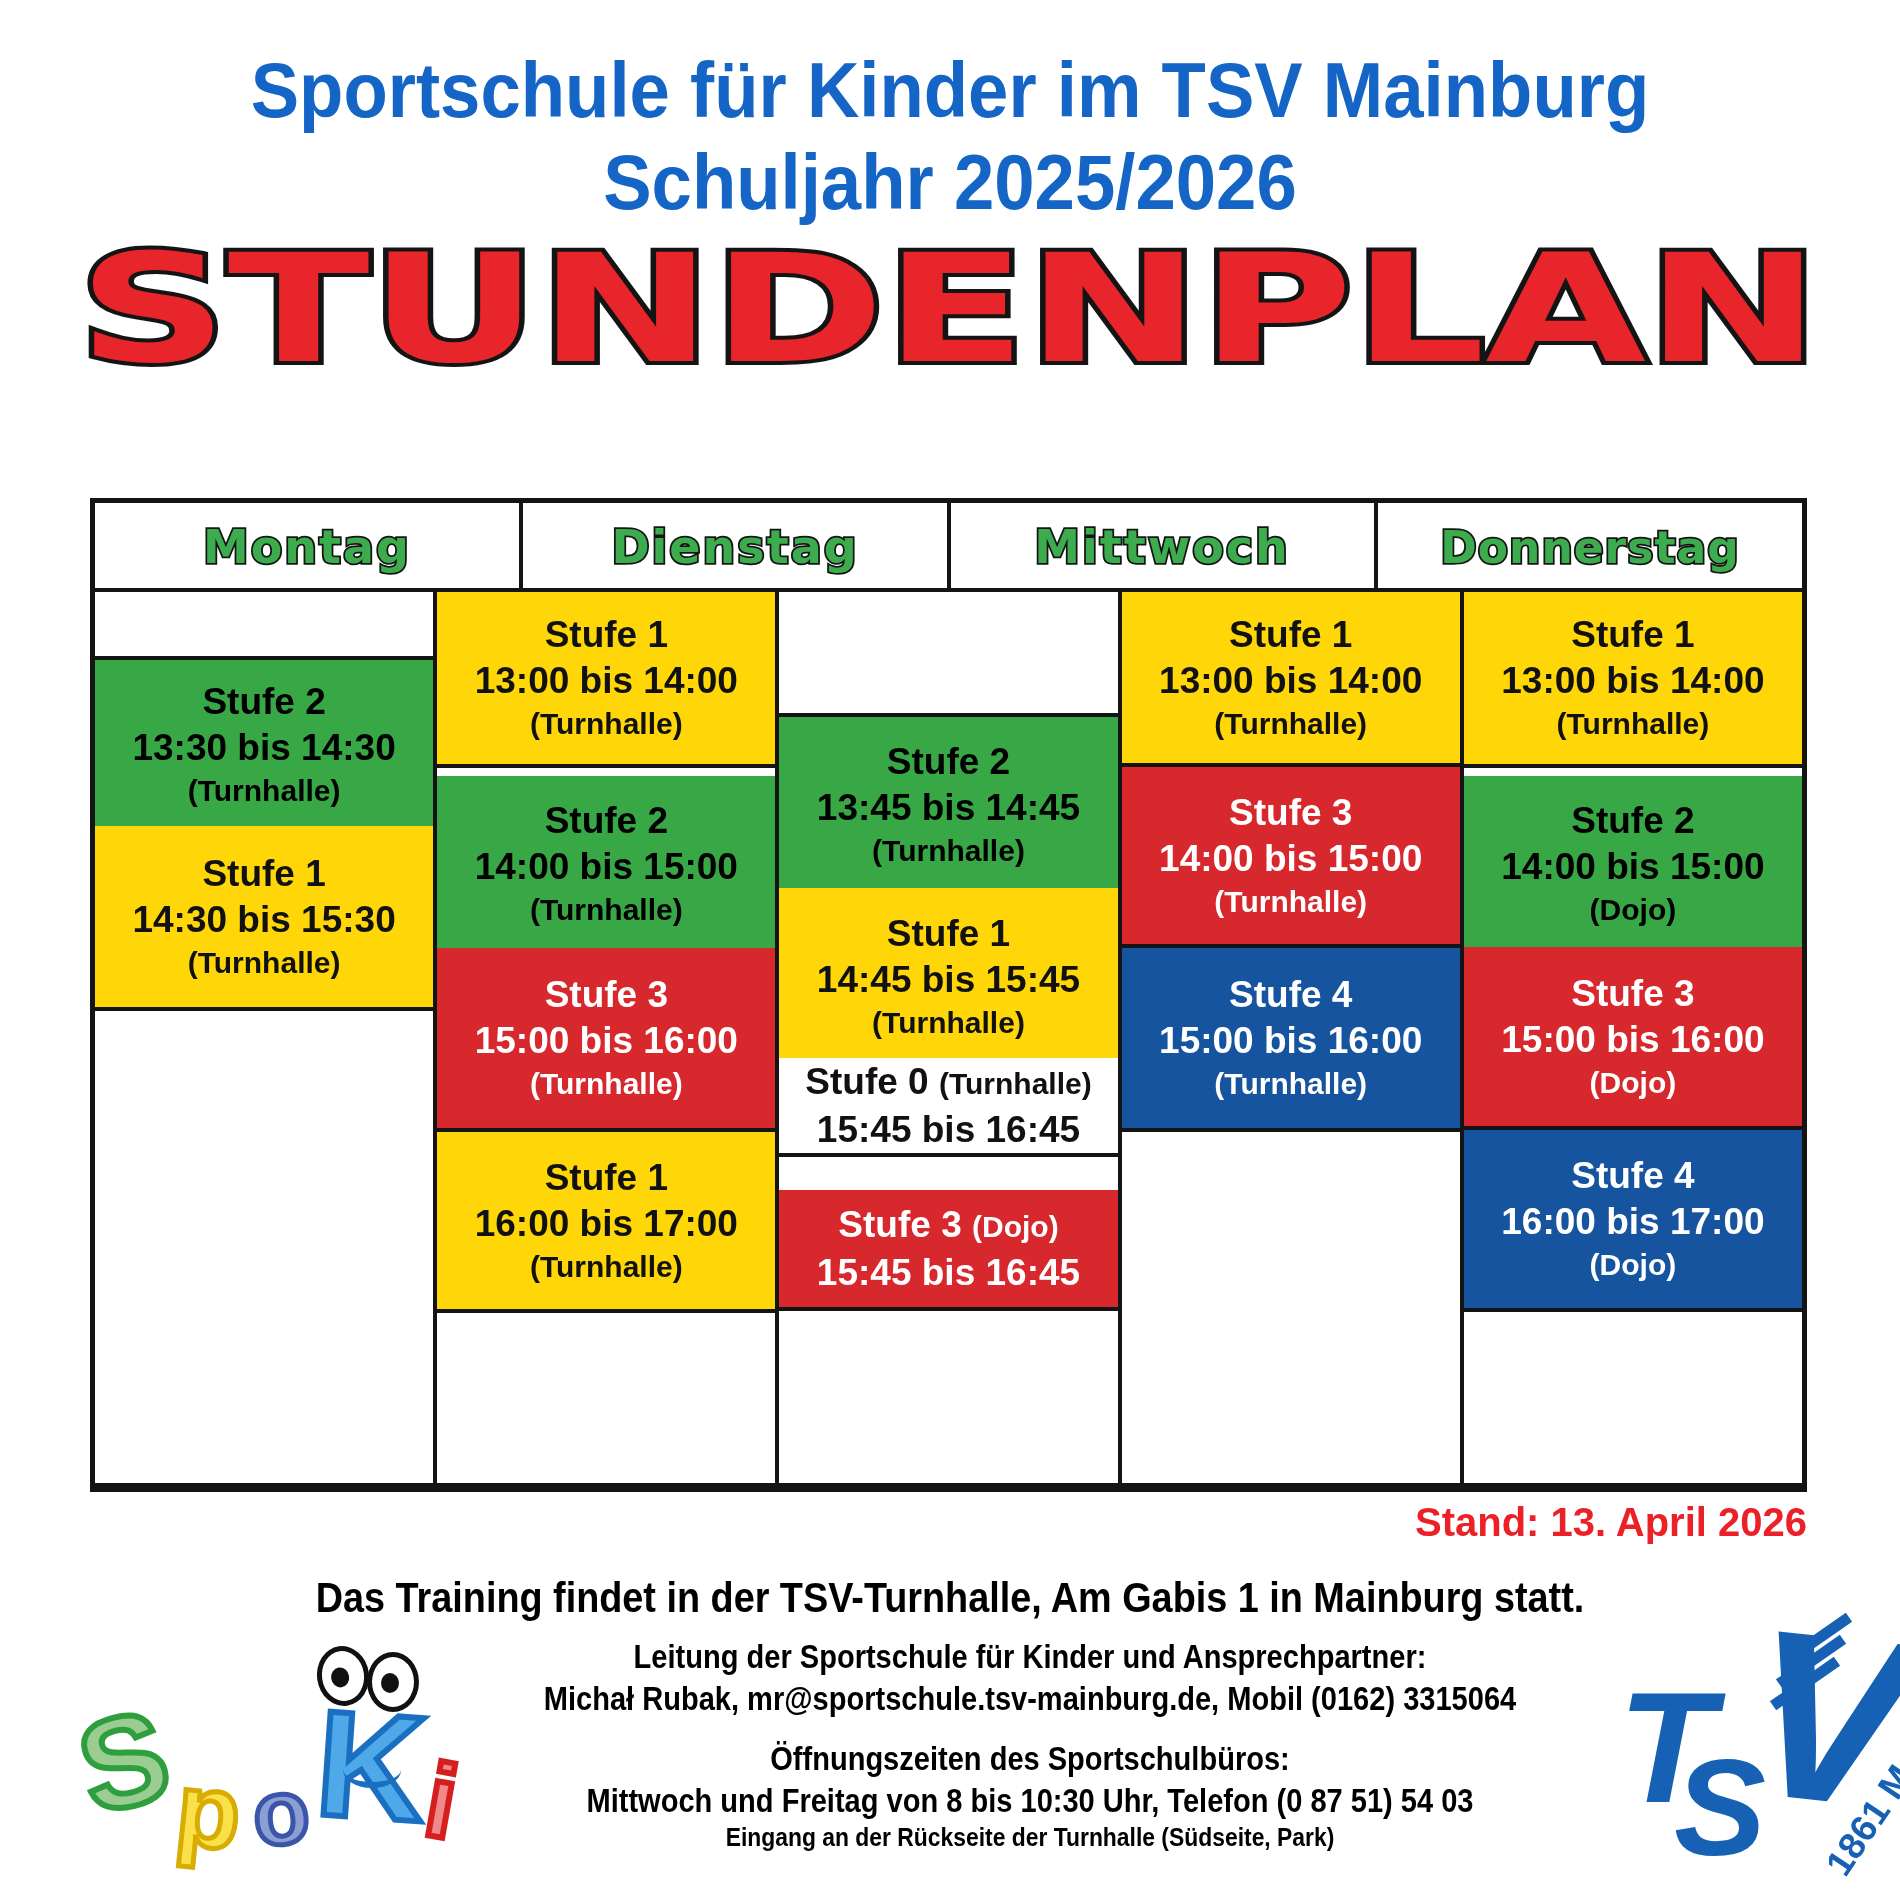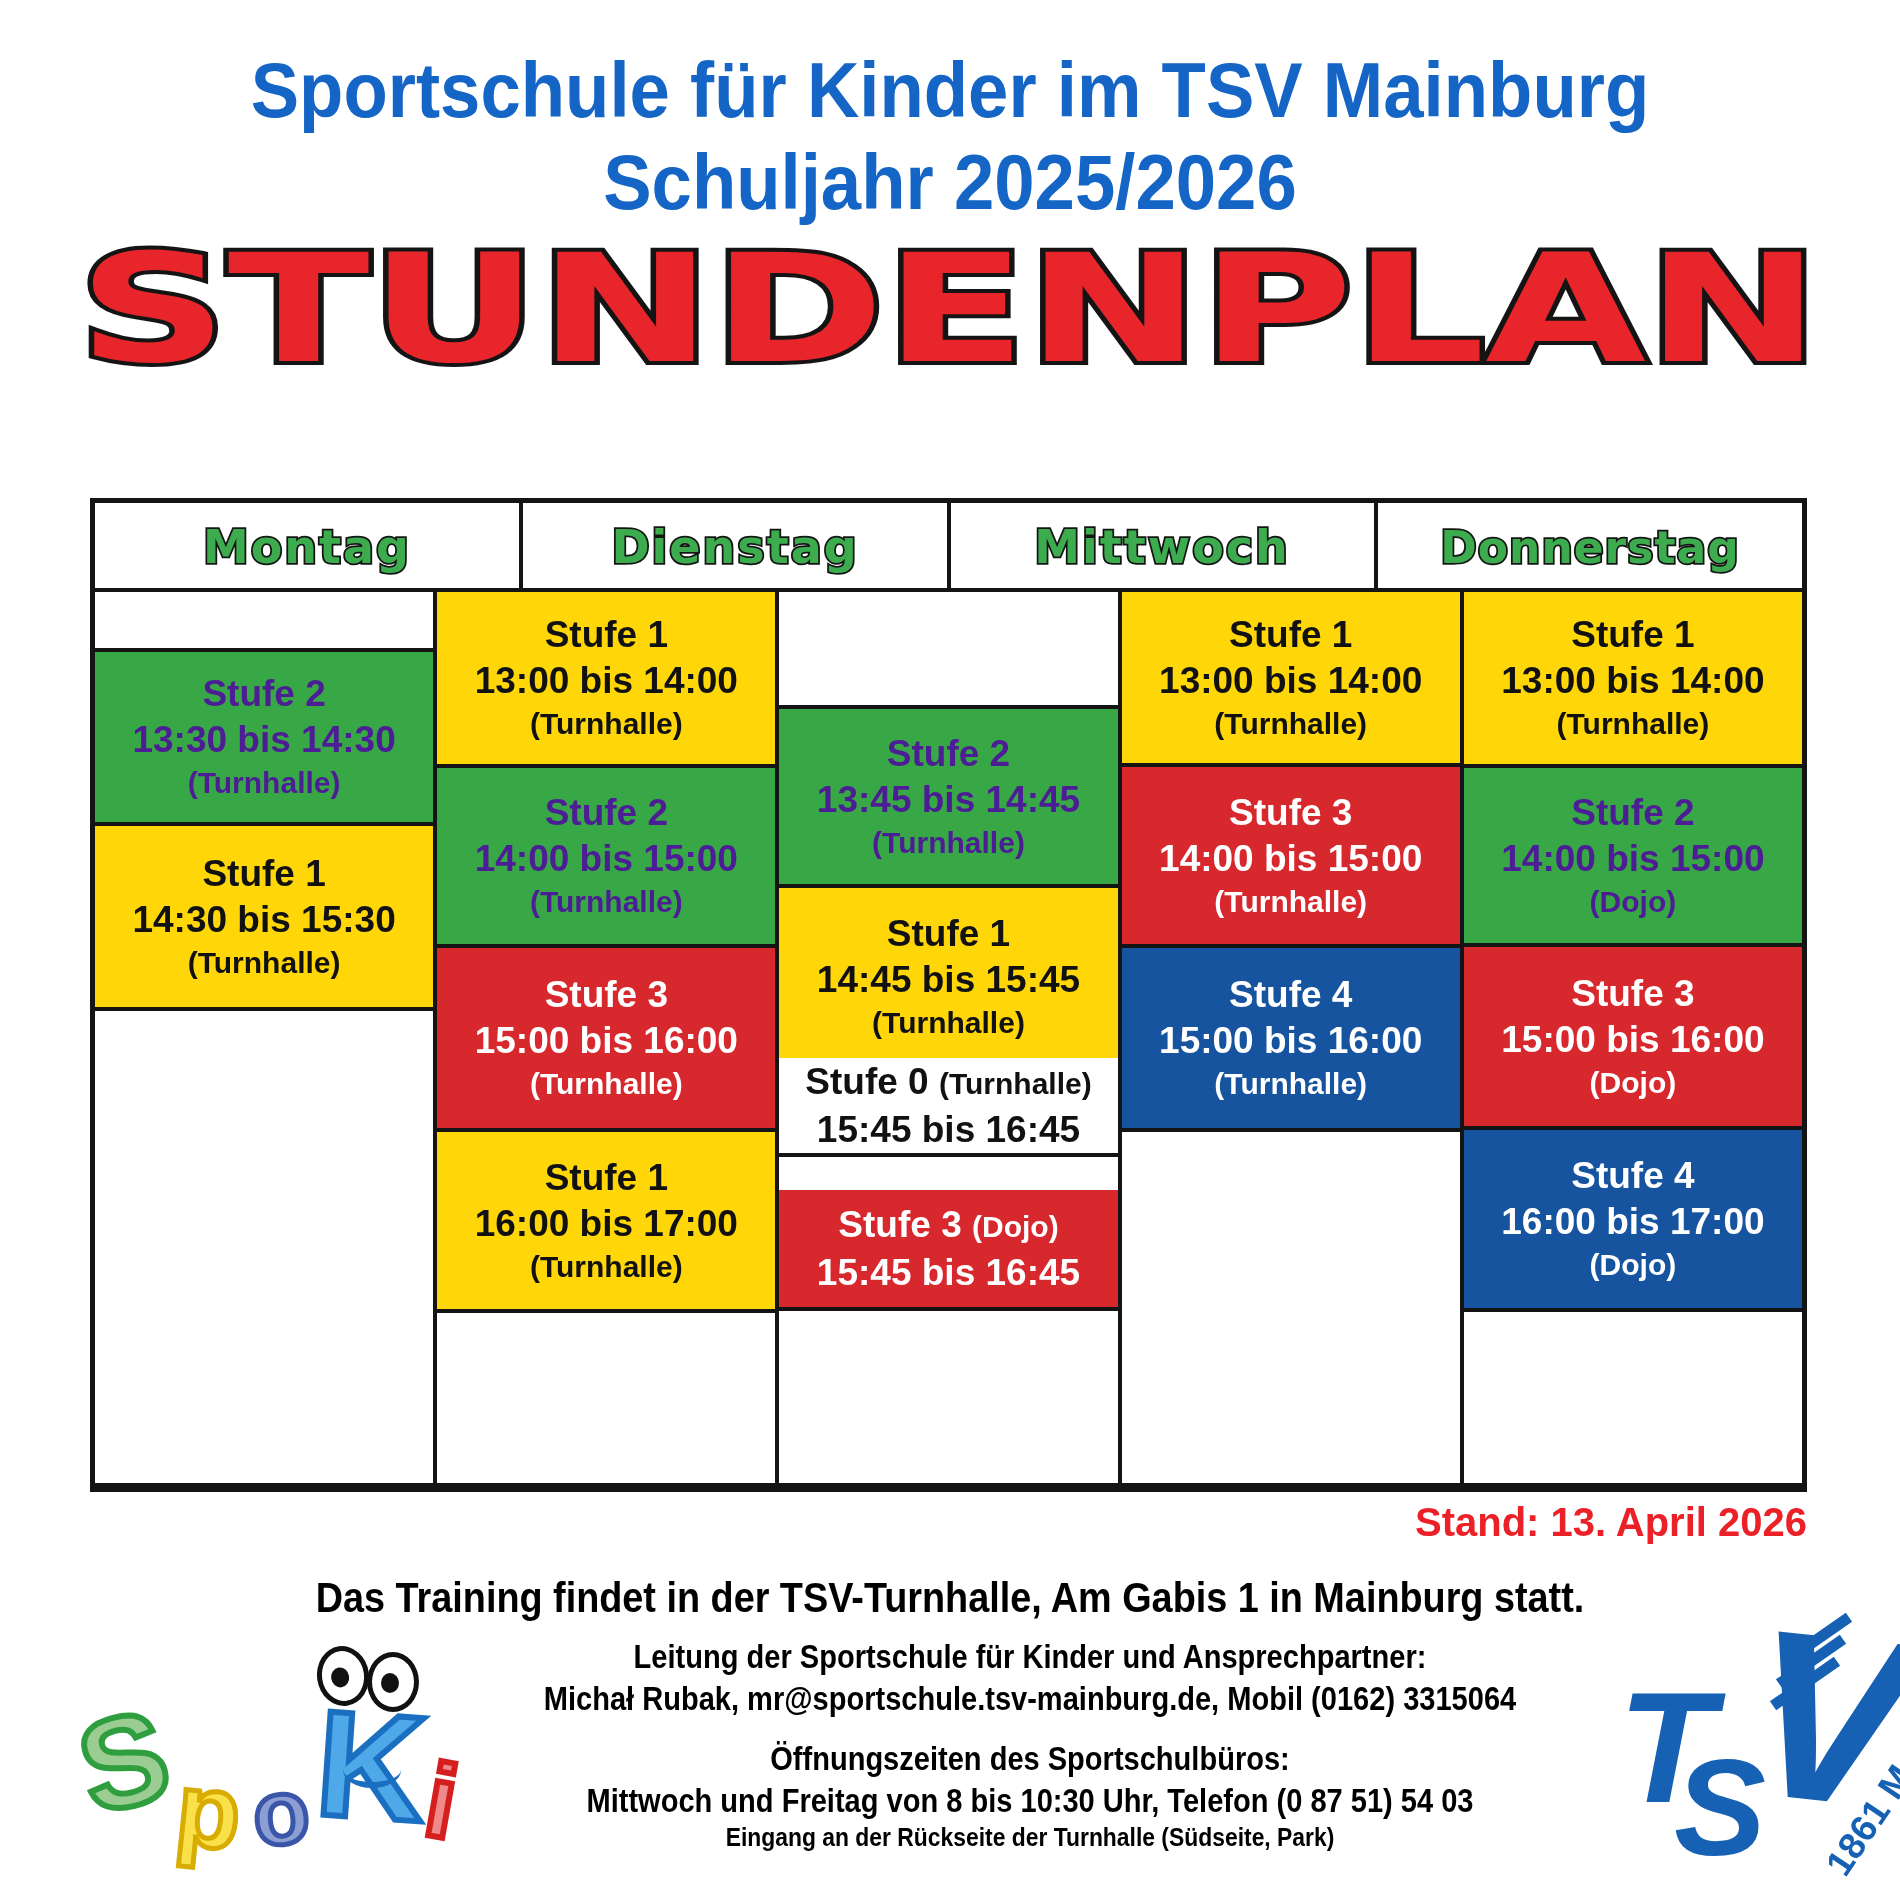--- a/index.html
+++ b/index.html
@@ -18,21 +18,21 @@
          display:flex;flex-direction:column;}
   .thead{height:85px;display:flex;border-bottom:4px solid #141414;flex:none;}
   .th{flex:1;border-right:4px solid #141414;display:flex;align-items:flex-start;justify-content:center;}
   .th:last-child,.col:last-child{border-right:none;}
   .tbody{flex:1;display:flex;}
   .col{flex:1;position:relative;border-right:4px solid #141414;background:#fff;padding-left:40px;}
   .blk{position:absolute;left:0;right:0;box-sizing:border-box;
        border-bottom:4px solid #141414;display:flex;flex-direction:column;
        justify-content:center;align-items:center;text-align:center;font-weight:bold;}
   .blk.bt{border-top:4px solid #141414;}
-  .green{background:#38A846;color:#4c1d95;}
+  .green{background:#38A846;color:#000000;margin-top:8px;}
   .yellow{background:#FFD608;color:#111;}
   .red{background:#D7282E;color:#fff;}
   .blue{background:#17549F;color:#fff;}
   .white{background:#fff;color:#111;}
   .t1,.t2{font-size:37px;line-height:46px;}
   .t3{font-size:30px;line-height:40px;}
   .suf{font-size:30px;}
   
   .stand{top:1500px;right:93px;color:#EC2127;font-size:40px;font-weight:bold;text-align:center;}
   .f1{left:0;top:1574px;width:1900px;text-align:center;font-size:42px;font-weight:bold;

